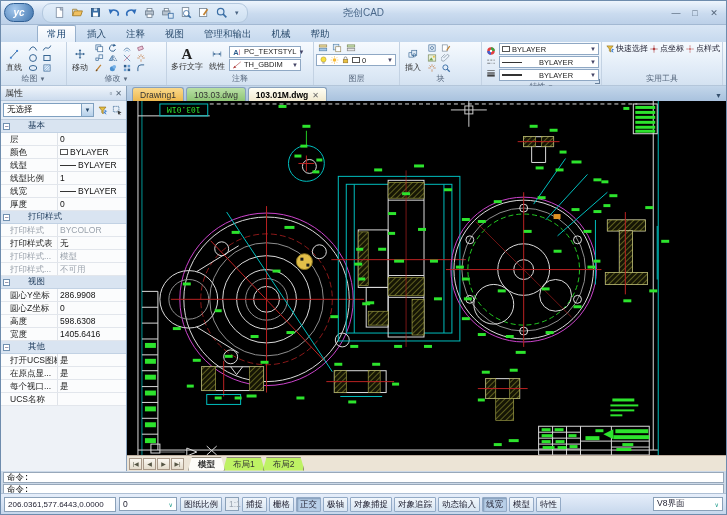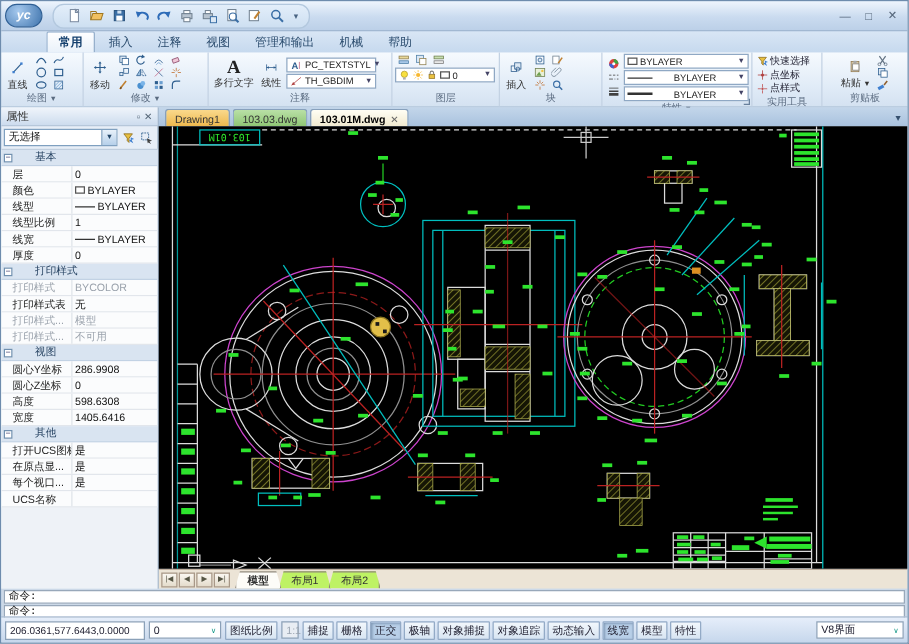--- a/index.html
+++ b/index.html
@@ -12,21 +12,21 @@
 .qat{display:flex;align-items:center;margin-left:8px;gap:1px;background:linear-gradient(#e3eefa,#cddfF1);border:1px solid #b3c8de;border-radius:9px;padding:0 8px;height:20px}
 .qbtn{width:17px;height:17px;display:inline-flex;align-items:center;justify-content:center}
 .qbtn svg{width:13px;height:13px}
 .qovf{font-size:7px;color:#4a6482;margin-left:4px}
 .wtitle{position:absolute;left:0;right:0;text-align:center;font-size:10px;color:#4a688a;pointer-events:none}
 .winbtns{margin-left:auto;display:flex;gap:1px;margin-right:3px;z-index:1}
 .winbtns span{width:18px;height:14px;font-size:9px;color:#55667a;display:flex;align-items:center;justify-content:center}
 
 .rtabs{height:17px;flex:0 0 17px;background:linear-gradient(#d9e6f5,#c6d9ee);display:flex;align-items:flex-end;padding-left:36px;gap:2px}
 .rtab{font-size:9.5px;color:#2b4c6e;padding:2px 9px 1px;border-radius:2px 2px 0 0}
-.rtab.active{background:linear-gradient(#fefeff,#e9f1fa);border:1px solid #97b0cc;border-bottom:none;color:#15406e;font-weight:bold}
+.rtab.active{background:linear-gradient(#fefeff,#e9f1fa);border:1px solid #97b0cc;border-bottom:none;color:#15406e;font-weight:normal}
 
 .ribbon{height:44px;flex:0 0 44px;background:linear-gradient(#f6fafe,#e0ebf7 65%,#d4e2f1);border-bottom:1px solid #b4c6da;display:flex}
 .rgroup{display:flex;flex-direction:column;border-right:1px solid #c3d2e3}
 .rbody{flex:1;display:flex;align-items:center;padding:1px 2px;gap:1px}
 .glabel{height:11px;font-size:8px;color:#5a6b80;text-align:center;line-height:10px;white-space:nowrap}
 .garrow{font-size:6px;margin-left:2px}
 .bigbtn{display:flex;flex-direction:column;align-items:center;justify-content:center;padding:0 2px}
 .bigbtn svg{width:17px;height:17px}
 .bigbtn .blab{font-size:8px;color:#333;white-space:nowrap;line-height:9px}
 .Abig{font-size:15px;font-weight:bold;color:#222;line-height:16px;font-family:"Liberation Serif",serif}
@@ -169,20 +169,21 @@
           </span>
           <span class="qbtn">
             <svg viewBox="0 0 16 16">
               <circle cx="7" cy="7" r="4" fill="none" stroke="#3a6ea5" stroke-width="1.5"></circle>
               <line x1="10" y1="10" x2="14" y2="14" stroke="#3a6ea5" stroke-width="2"></line>
             </svg>
           </span>
         </span>
       <span class="qovf">▾</span>
     </div>
+    <div class="wtitle">尧创CAD</div>
     <div class="winbtns">
       <span>—</span>
       <span>□</span>
       <span>✕</span>
     </div>
   </div>
 
   <div class="rtabs" id="ribbonTabs">
       <div class="rtab active">常用</div>
       <div class="rtab">插入</div>
@@ -546,21 +547,21 @@
             <span style="margin-left:auto">BYLAYER</span>
             <span class="arrow">▼</span>
           </div>
         </div>
       </div>
       <div class="glabel"><span>特性</span><span class="garrow">▼</span></div>
       <span class="launcher"></span>
     </div>
 
     <div class="rgroup" style="flex:0 0 56px">
-      <div class="rbody" style="flex-direction:column;align-items:stretch;gap:0;padding:1px 2px">
+      <div class="rbody" style="flex-direction:row;align-items:stretch;gap:0;padding:1px 2px">
         <div class="ubtn">
           <span class="si">
               <svg viewBox="0 0 16 16">
                 <polygon points="3,3 13,3 9,8 9,13 7,11 7,8" fill="#e8c040" stroke="#907020"></polygon>
                 <polygon points="11,7 15,9 12,10 14,14 9,11 11,10" fill="#4080d0"></polygon>
               </svg>
             </span>
           <span>快速选择</span>
         </div>
         <div class="ubtn">

